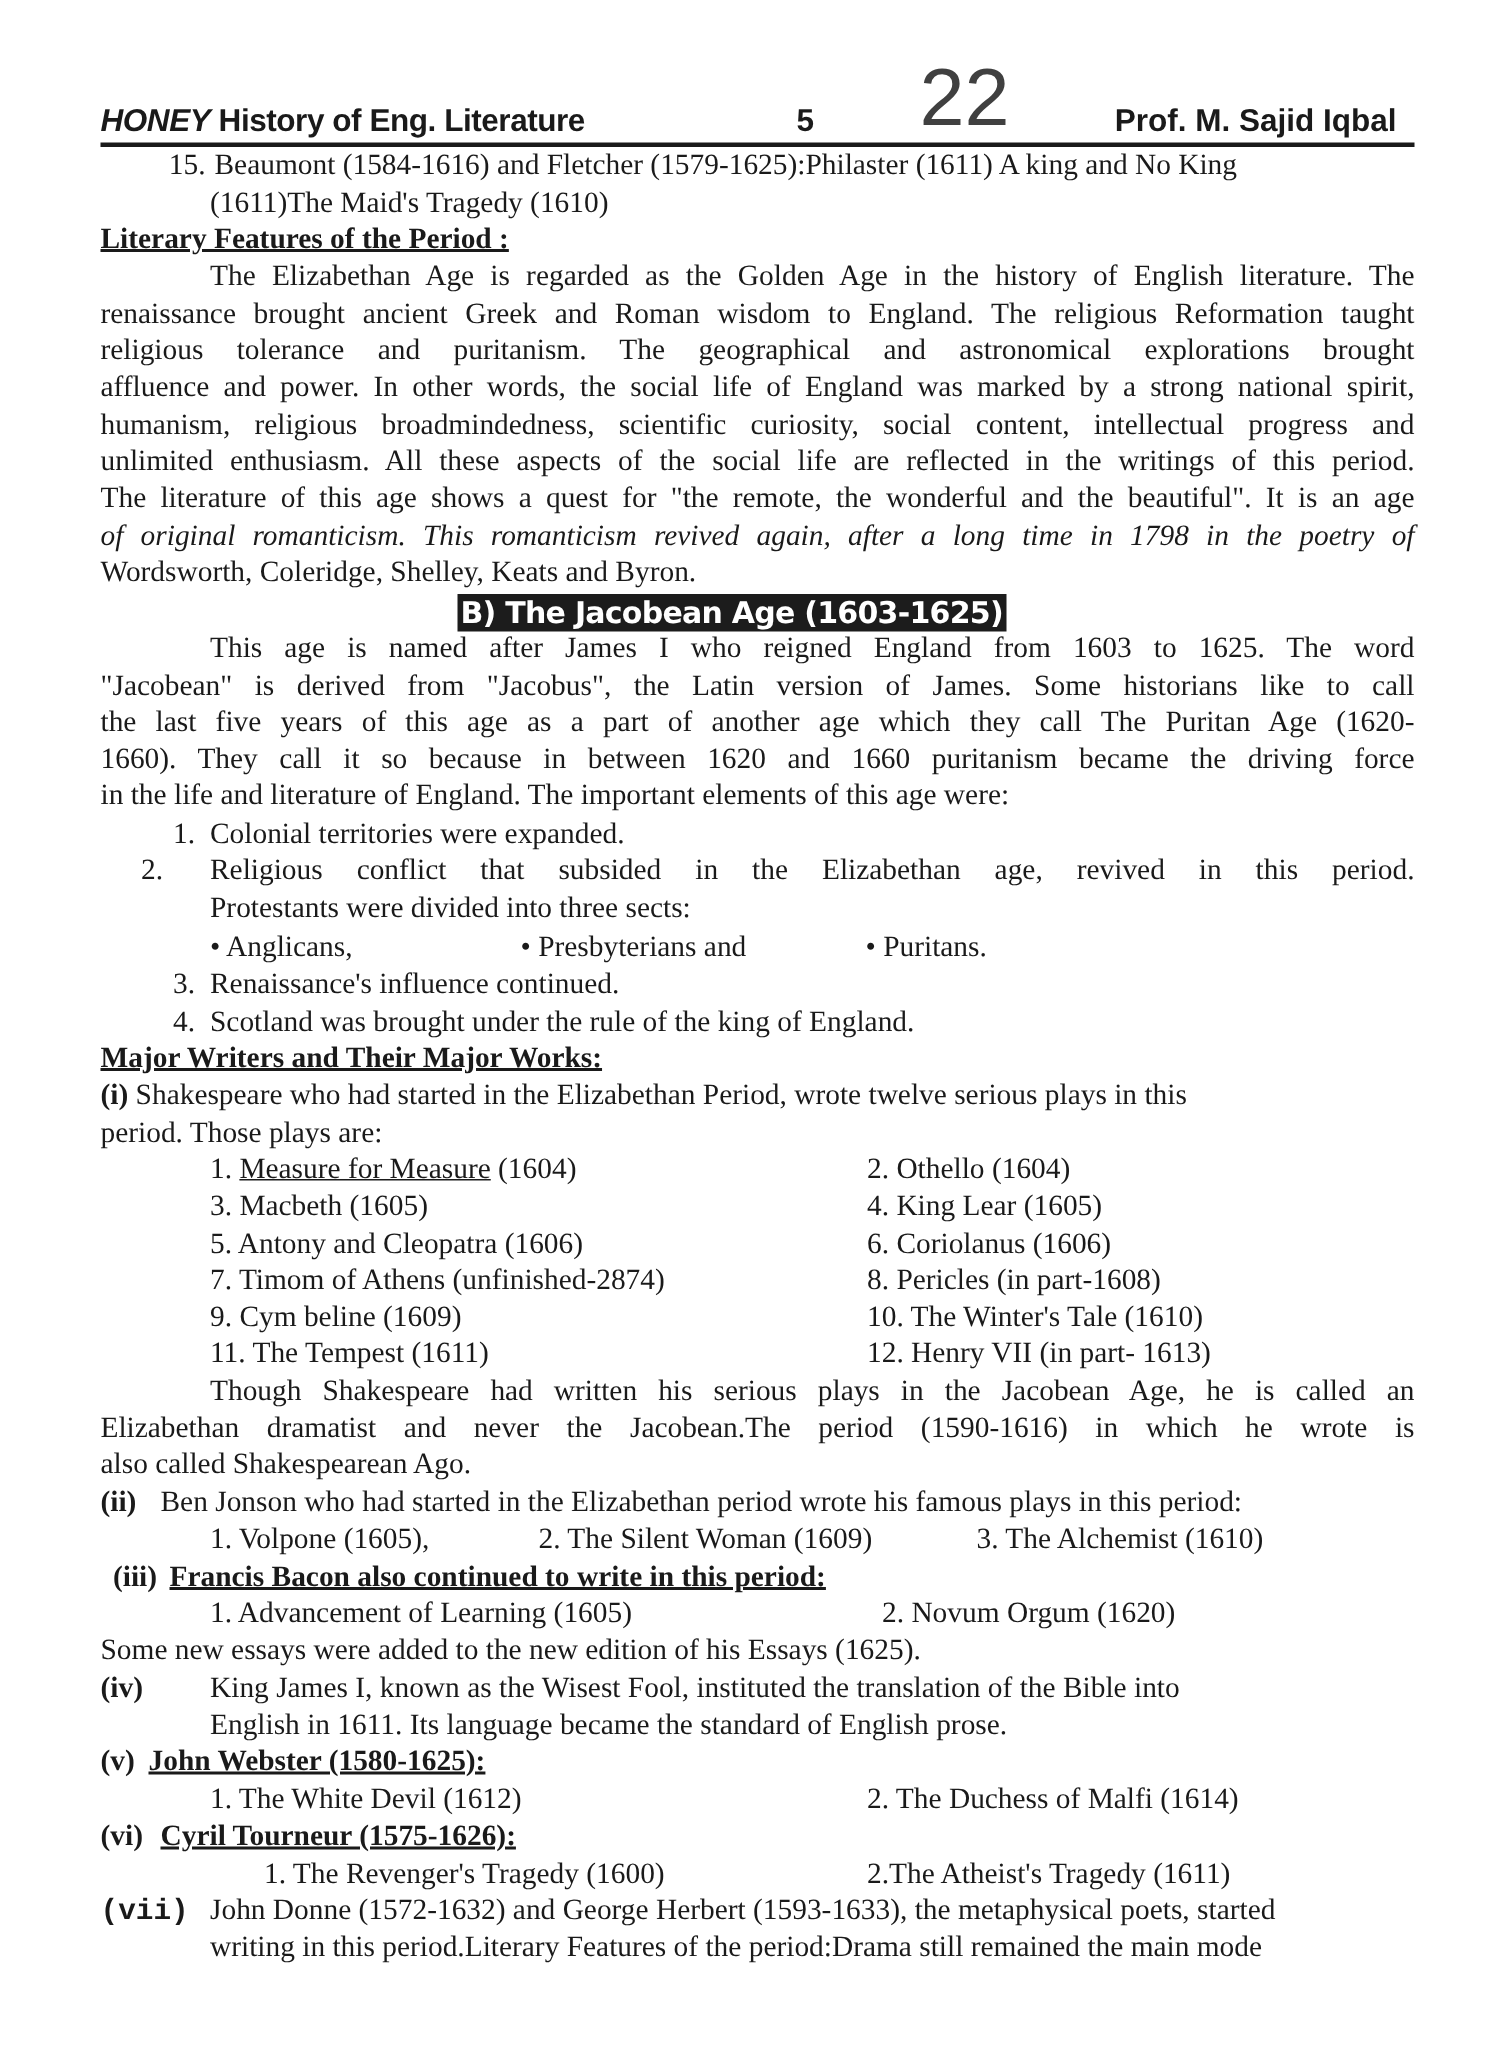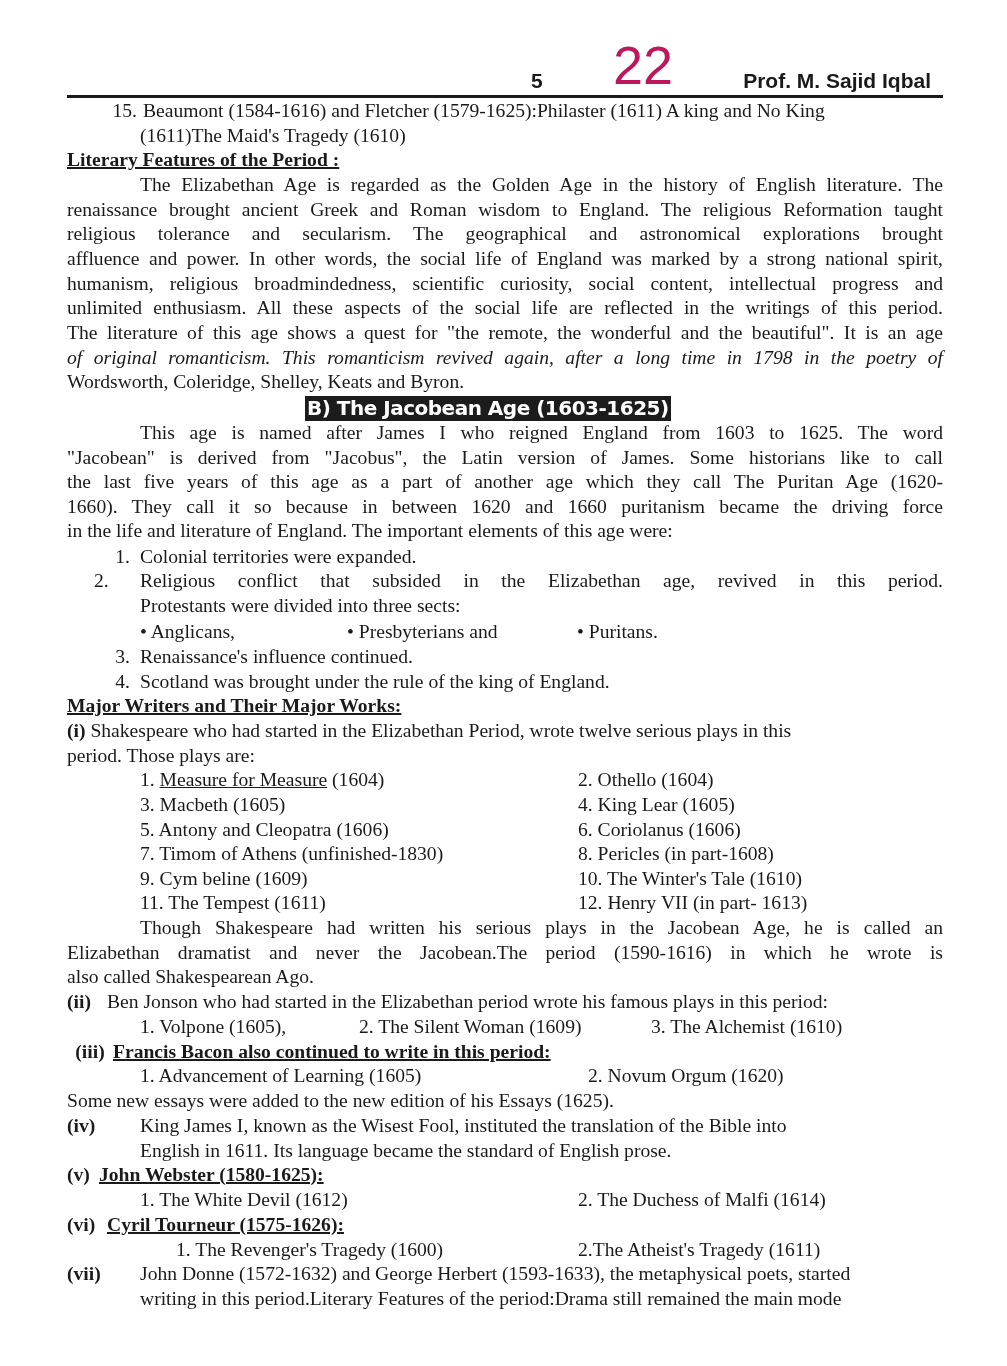--- a/index.html
+++ b/index.html
@@ -2,54 +2,55 @@
 <html><head>
   <meta charset="utf-8">
   <style>
     html, body { margin: 0; padding: 0; background: #ffffff; }
     body { width: 1007px; height: 1366px; position: relative; overflow: hidden; color: #1a1a1a; }
     .page { position: absolute; left: 67px; top: 0; width: 876px; font-family: "Liberation Serif", serif; font-size: 19.6px; line-height: 24.7px; }
     .hdr { position: absolute; left: 67px; top: 44px; width: 876px; height: 52px; font-family: "Liberation Sans", sans-serif; font-weight: bold; font-size: 21px; }
     .hdr .title { position: absolute; left: 0; top: 25px; white-space: nowrap; letter-spacing: -0.3px; }
     .hdr .title i { font-style: italic; }
     .hdr .pgnum { position: absolute; left: 464px; top: 25px; }
-    .hdr .bignum { position: absolute; left: 546px; top: -6px; color: #be185d; font-weight: normal; font-size: 54px; line-height: 54px; }
+    .hdr .bignum { position: absolute; left: 546px; top: -6px; color: #404040; font-weight: normal; font-size: 54px; line-height: 54px; }
     .hdr .author { position: absolute; right: 12px; top: 25px; white-space: nowrap; }
     .hdr-rule { position: absolute; left: 67px; top: 95px; width: 876px; height: 3px; background: #1a1a1a; }
     .line { position: absolute; left: 0; white-space: nowrap; }
     .just { text-align: justify; text-align-last: justify; white-space: normal; width: 876px; }
     .ind1 { padding-left: 73px; box-sizing: border-box; }
     .num { display: inline-block; width: 36px; text-align: right; margin-right: 10px; }
     .head-u { font-weight: bold; text-decoration: underline; text-decoration-thickness: 2px; }
     .blk { position: absolute; left: 238px; top: 396px; background: #1c1c1c; color: #ffffff; font-family: "DejaVu Sans", sans-serif; font-weight: bold; font-size: 20px; line-height: 25px; padding: 0 2px; white-space: nowrap; letter-spacing: -0.5px; }
     .col2 { position: absolute; left: 511px; }
     .ul { text-decoration: underline; }
     .b { font-weight: bold; }
   </style>
 </head>
 <body>
 
 <div class="hdr">
+  <div class="title"><i>HONEY</i><span> History of Eng. Literature</span></div>
   <div class="pgnum">5</div>
   <div class="bignum">22</div>
   <div class="author">Prof. M. Sajid Iqbal</div>
 </div>
 <div class="hdr-rule"></div>
 
 <div class="page">
 
   <div class="line" style="top:99px; left:30px;">
     <span class="num" style="width:40px; margin-right:6px;">15.</span><span>Beaumont (1584-1616) and Fletcher (1579-1625):Philaster (1611) A king and No King</span>
   </div>
   <div class="line" style="top:124px; left:73px;">(1611)The Maid's Tragedy (1610)</div>
 
   <div class="line head-u" style="top:148px;">Literary Features of the Period :</div>
   <div class="line just ind1" style="top:173px;">The Elizabethan Age is regarded as the Golden Age in the history of English literature. The</div>
   <div class="line just" style="top:198px;">renaissance brought ancient Greek and Roman wisdom to England. The religious Reformation taught</div>
-  <div class="line just" style="top:222px;">religious tolerance and secularism. The geographical and astronomical explorations brought</div>
+  <div class="line just" style="top:222px;">religious tolerance and puritanism. The geographical and astronomical explorations brought</div>
   <div class="line just" style="top:247px;">affluence and power. In other words, the social life of England was marked by a strong national spirit,</div>
   <div class="line just" style="top:272px;">humanism, religious broadmindedness, scientific curiosity, social content, intellectual progress and</div>
   <div class="line just" style="top:296px;">unlimited enthusiasm. All these aspects of the social life are reflected in the writings of this period.</div>
   <div class="line just" style="top:321px;">The literature of this age shows a quest for "the remote, the wonderful and the beautiful". It is an age</div>
   <div class="line just" style="top:346px;font-style:italic;">of original romanticism. This romanticism revived again, after a long time in 1798 in the poetry of</div>
   <div class="line" style="top:370px;">Wordsworth, Coleridge, Shelley, Keats and Byron.</div>
 
   <div class="blk">B) The Jacobean Age (1603-1625)</div>
 
   <div class="line just ind1" style="top:421px;">This age is named after James I who reigned England from 1603 to 1625. The word</div>
@@ -80,21 +81,21 @@
     <span class="b">(i)</span><span> Shakespeare who had started in the Elizabethan Period, wrote twelve serious plays in this</span>
   </div>
   <div class="line" style="top:744px;">period. Those plays are:</div>
 
   <div class="line" style="top:768px; left:73px;"><span>1. </span><span class="ul">Measure for Measure</span><span> (1604)</span></div>
   <div class="line col2" style="top:768px;"><span>2. </span><span>Othello</span><span> (1604)</span></div>
   <div class="line" style="top:793px; left:73px;"><span>3. </span><span>Macbeth</span><span> (1605)</span></div>
   <div class="line col2" style="top:793px;"><span>4. </span><span>King Lear</span><span> (1605)</span></div>
   <div class="line" style="top:818px; left:73px;"><span>5. </span><span>Antony and Cleopatra</span><span> (1606)</span></div>
   <div class="line col2" style="top:818px;"><span>6. </span><span>Coriolanus</span><span> (1606)</span></div>
-  <div class="line" style="top:842px; left:73px;"><span>7. </span><span>Timom of Athens</span><span> (unfinished-1830)</span></div>
+  <div class="line" style="top:842px; left:73px;"><span>7. </span><span>Timom of Athens</span><span> (unfinished-2874)</span></div>
   <div class="line col2" style="top:842px;"><span>8. </span><span>Pericles</span><span> (in part-1608)</span></div>
   <div class="line" style="top:867px; left:73px;"><span>9. </span><span>Cym beline</span><span> (1609)</span></div>
   <div class="line col2" style="top:867px;"><span>10. </span><span>The Winter's Tale</span><span> (1610)</span></div>
   <div class="line" style="top:891px; left:73px;"><span>11. </span><span>The Tempest</span><span> (1611)</span></div>
   <div class="line col2" style="top:891px;"><span>12. </span><span>Henry VII</span><span> (in part- 1613)</span></div>
 
   <div class="line just ind1" style="top:916px;">Though Shakespeare had written his serious plays in the Jacobean Age, he is called an</div>
   <div class="line just" style="top:941px;">Elizabethan dramatist and never the Jacobean.The period (1590-1616) in which he wrote is</div>
   <div class="line" style="top:965px;">also called Shakespearean Ago.</div>
 
@@ -123,17 +124,17 @@
   <div class="line" style="top:1188px; left:73px;">1. The White Devil (1612)</div>
   <div class="line col2" style="top:1188px;">2. The Duchess of Malfi (1614)</div>
 
   <div class="line" style="top:1213px;">
     <span class="b" style="display:inline-block; width:40px;">(vi)</span><span class="head-u">Cyril Tourneur (1575-1626):</span>
   </div>
   <div class="line" style="top:1238px; left:77px;margin-left:32px;">1. The Revenger's Tragedy (1600)</div>
   <div class="line col2" style="top:1238px;">2.The Atheist's Tragedy (1611)</div>
 
   <div class="line" style="top:1262px;">
-    <span class="b" style="display:inline-block; width:73px;">(vii)</span><span>John Donne (1572-1632) and George Herbert (1593-1633), the metaphysical poets, started</span>
+    <span class="b" style="display:inline-block; width:73px;font-family:Liberation Mono, monospace;">(vii)</span><span>John Donne (1572-1632) and George Herbert (1593-1633), the metaphysical poets, started</span>
   </div>
   <div class="line" style="top:1287px; left:73px;">writing in this period.Literary Features of the period:Drama still remained the main mode</div>
 
 </div>
 
 </body></html>

